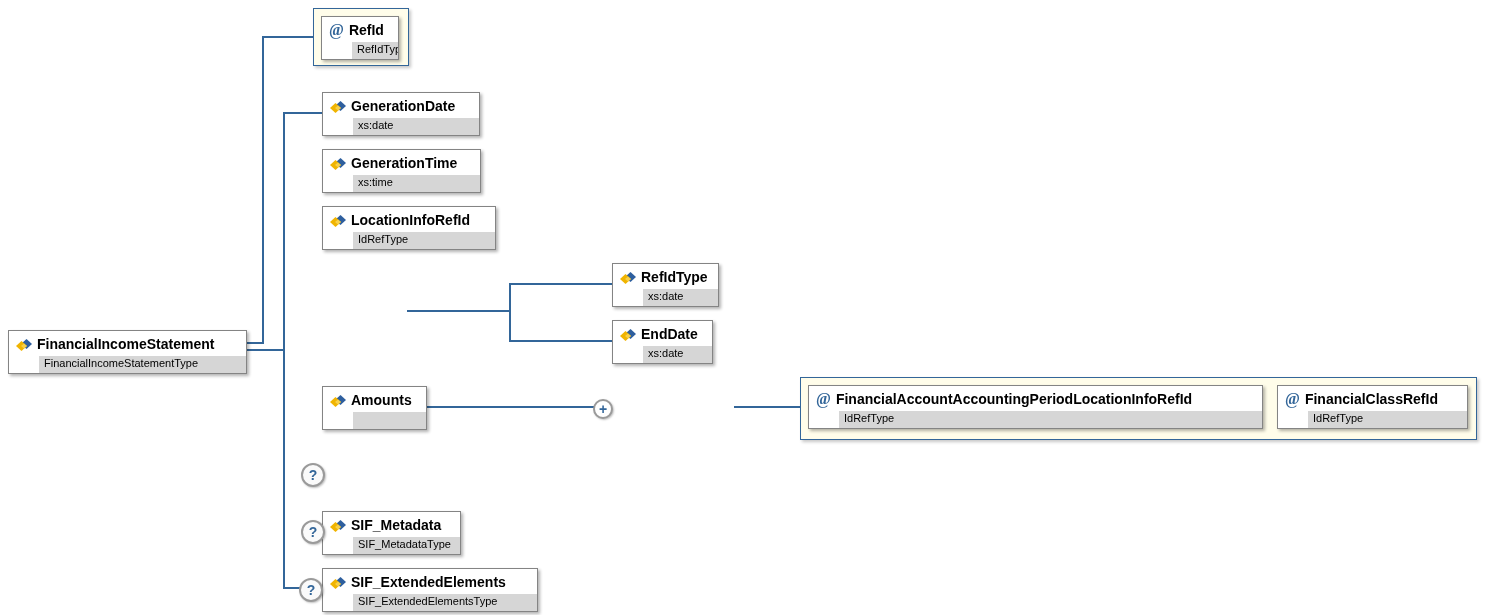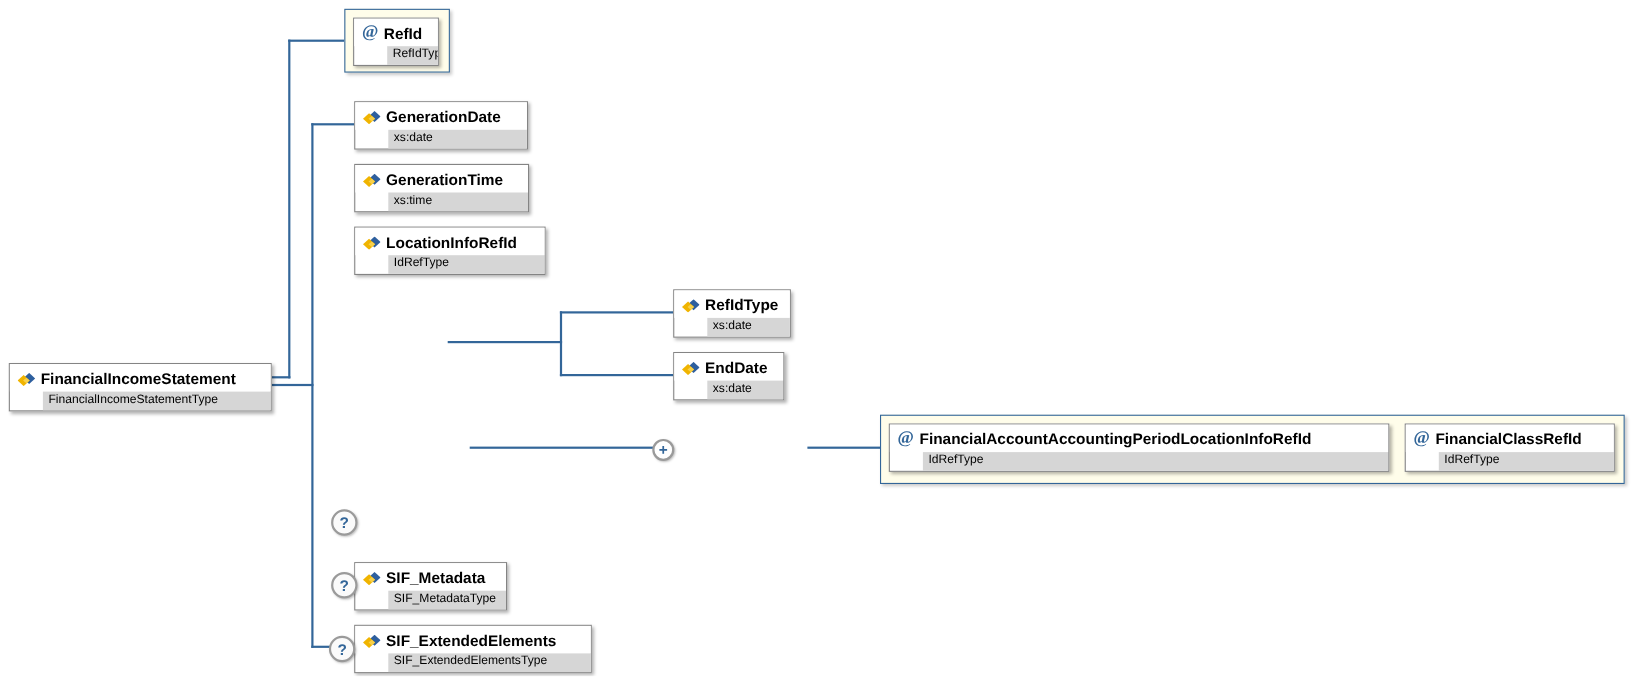--- a/index.html
+++ b/index.html
@@ -140,20 +140,29 @@
   <div class="node" style="left:612px;top:320px;width:99px;">
     <div class="node-title">
       <span class="el-icon"><svg width="16" height="12">
             <use href="#elicon"></use>
           </svg></span>
       <span>EndDate</span>
     </div>
     <div class="node-sub">xs:date</div>
   </div>
 
+  <div class="node" style="left:322px;top:386px;width:103px;">
+    <div class="node-title">
+      <span class="el-icon"><svg width="16" height="12">
+            <use href="#elicon"></use>
+          </svg></span>
+      <span>Amounts</span>
+    </div>
+    <div class="node-sub"></div>
+  </div>
 
   <div class="badge p" style="left:593px;top:399px;">
       <span>+</span>
     </div>
 
 
   <div class="node" style="left:808px;top:385px;width:453px;">
     <div class="node-title">
       <span class="at-sym">@</span>
       <span>FinancialAccountAccountingPeriodLocationInfoRefId</span>

